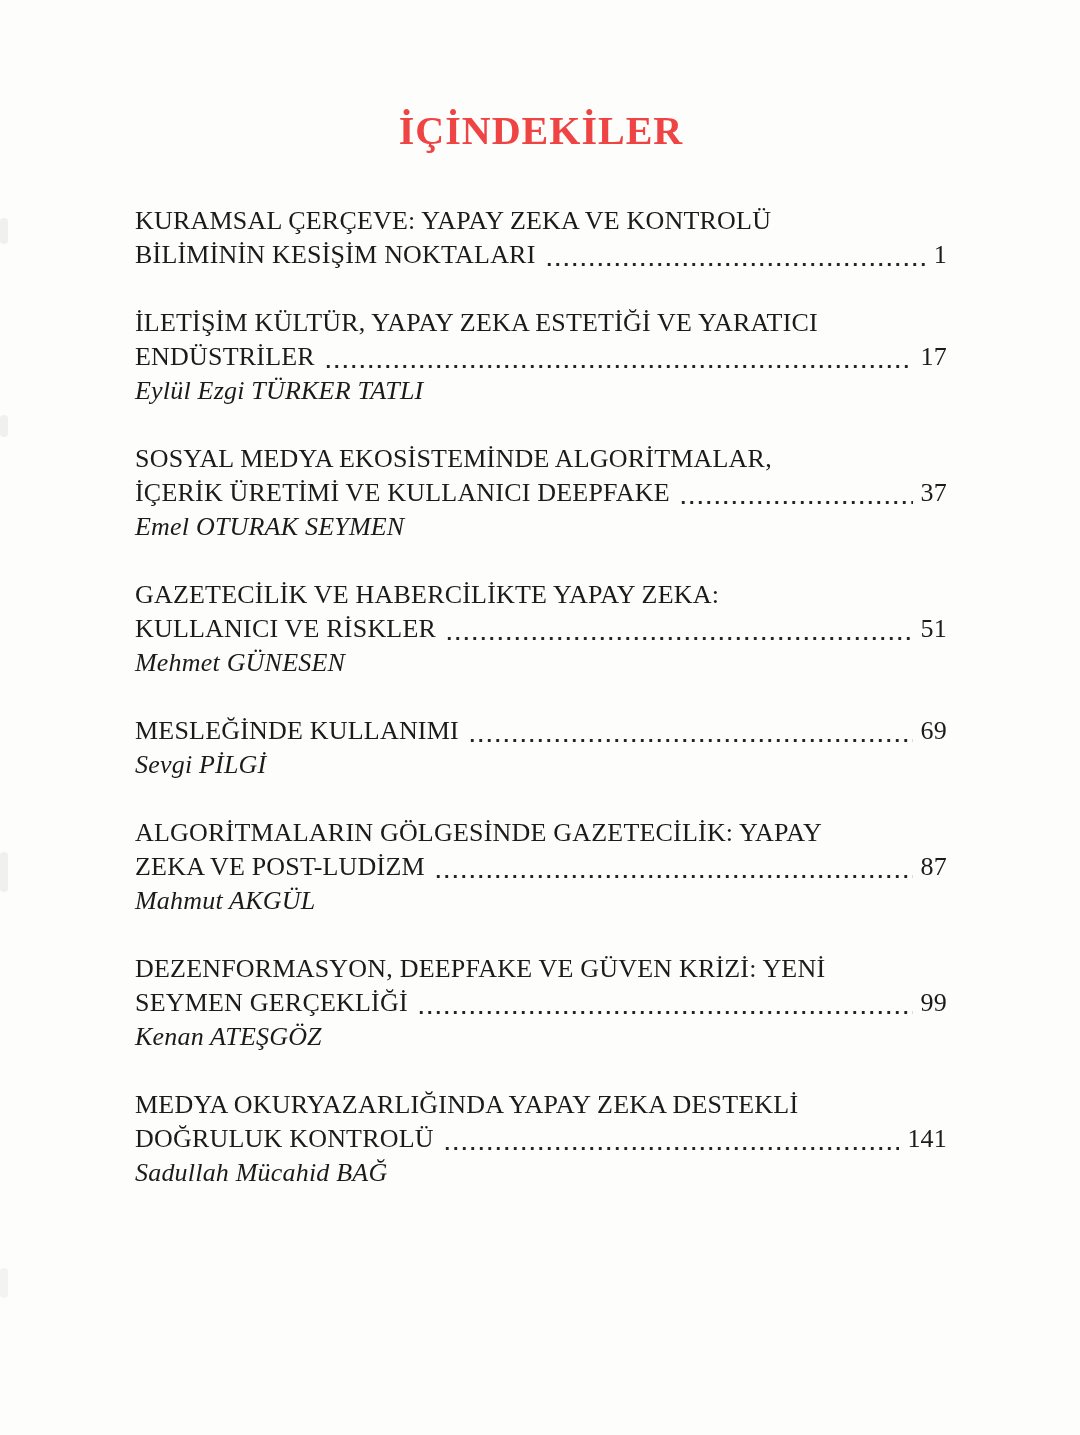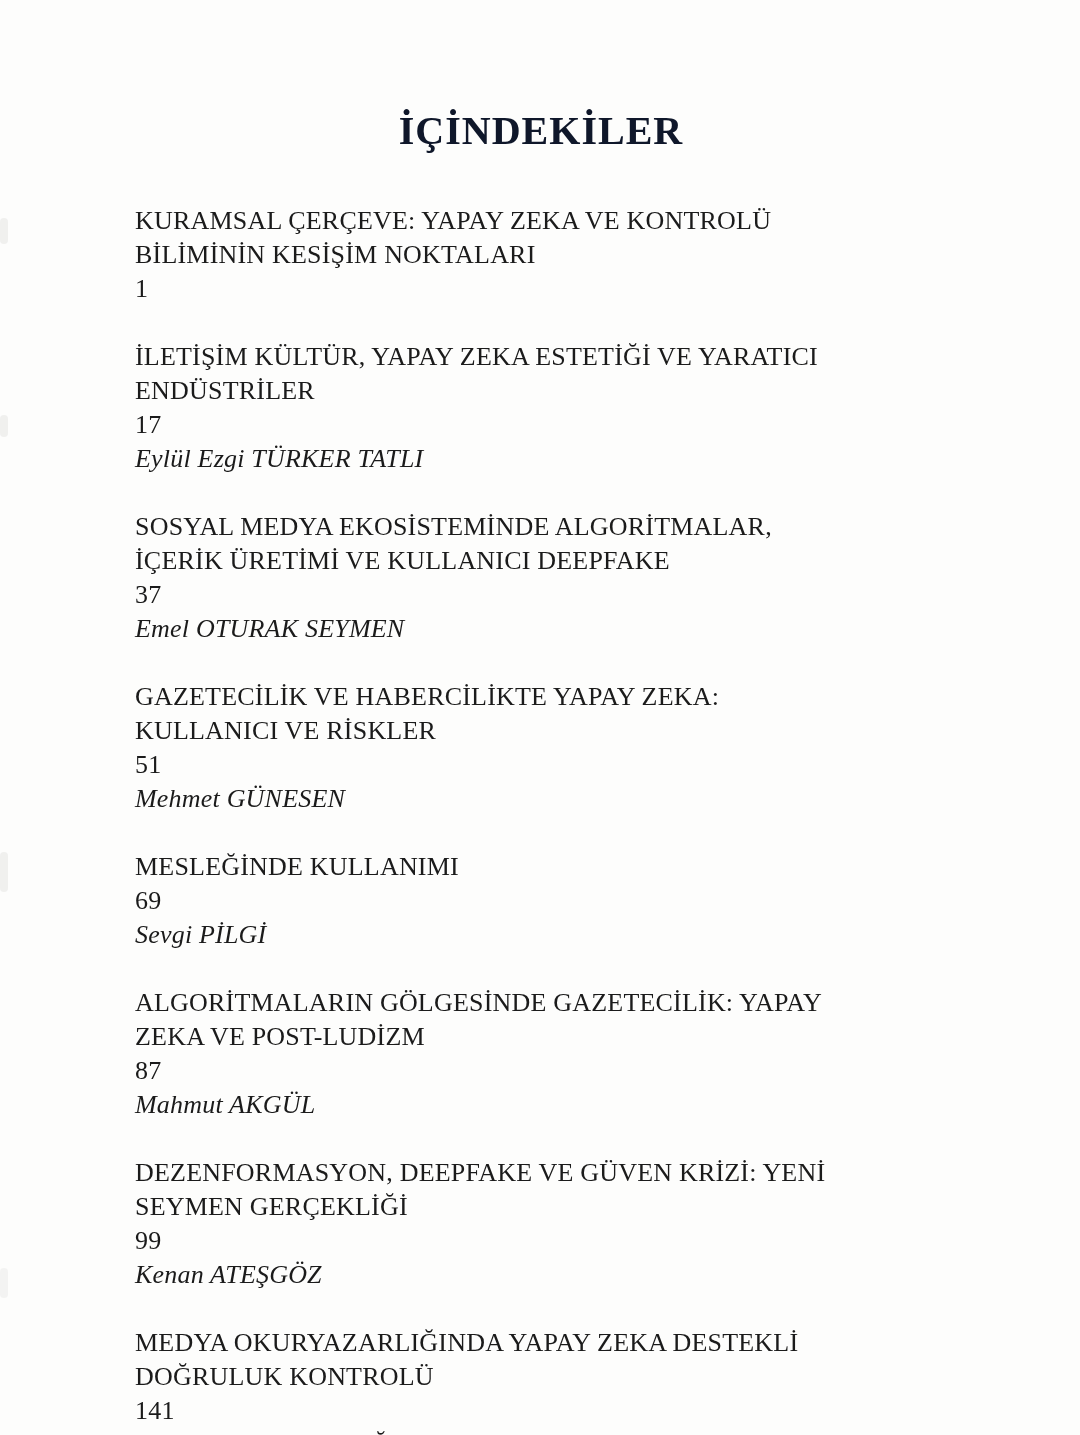--- a/index.html
+++ b/index.html
@@ -23,34 +23,34 @@
     box-sizing: border-box;
     padding: 108px 133px 0 135px;
   }
   .doc-title {
     font-size: 40px;
     font-weight: 700;
     line-height: 46px;
     text-align: center;
     letter-spacing: 1px;
     margin: 0 0 50px 0;
-    color: #0f172a;
+    color: #ef4444;
   }
   .entry {
     font-size: 26px;
     line-height: 34px;
     margin-bottom: 34px;
   }
   .t-line {
     white-space: nowrap;
     letter-spacing: 0.2px;
   }
   .leader-row {
     display: flex;
-    flex-direction: column;
+    flex-direction: row;
     align-items: stretch;
   }
   .t-text {
     flex: 0 0 auto;
     white-space: nowrap;
   }
   .leader {
     flex: 1 1 auto;
     min-width: 24px;
     background-image: radial-gradient(circle, #242424 1.4px, rgba(0,0,0,0) 1.9px);

